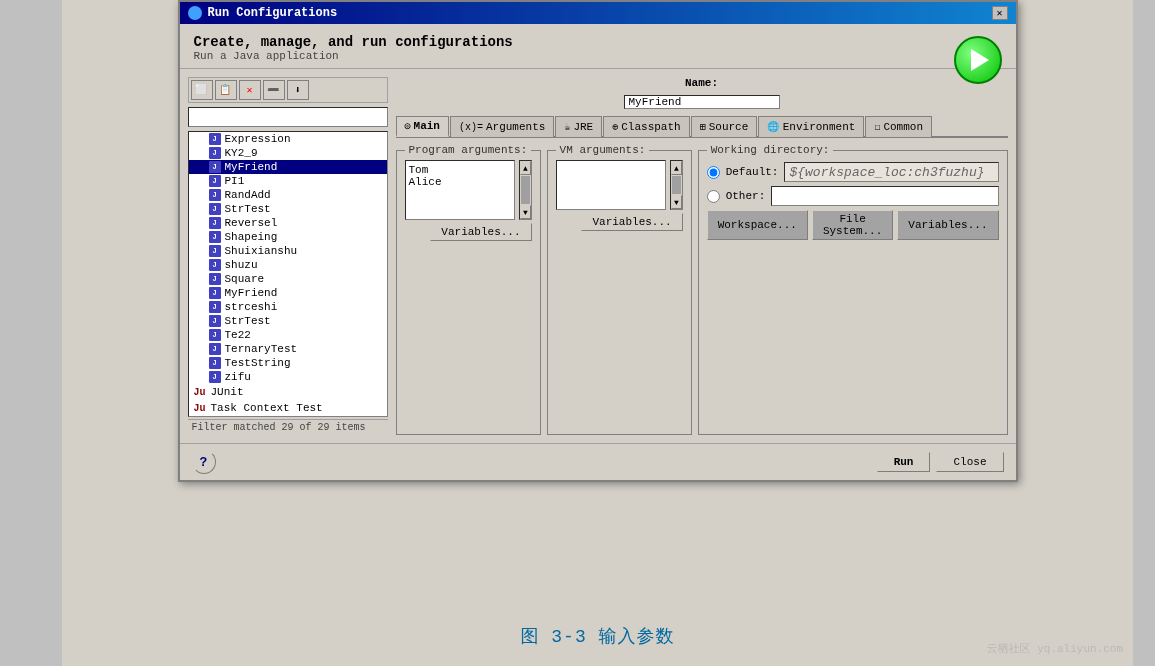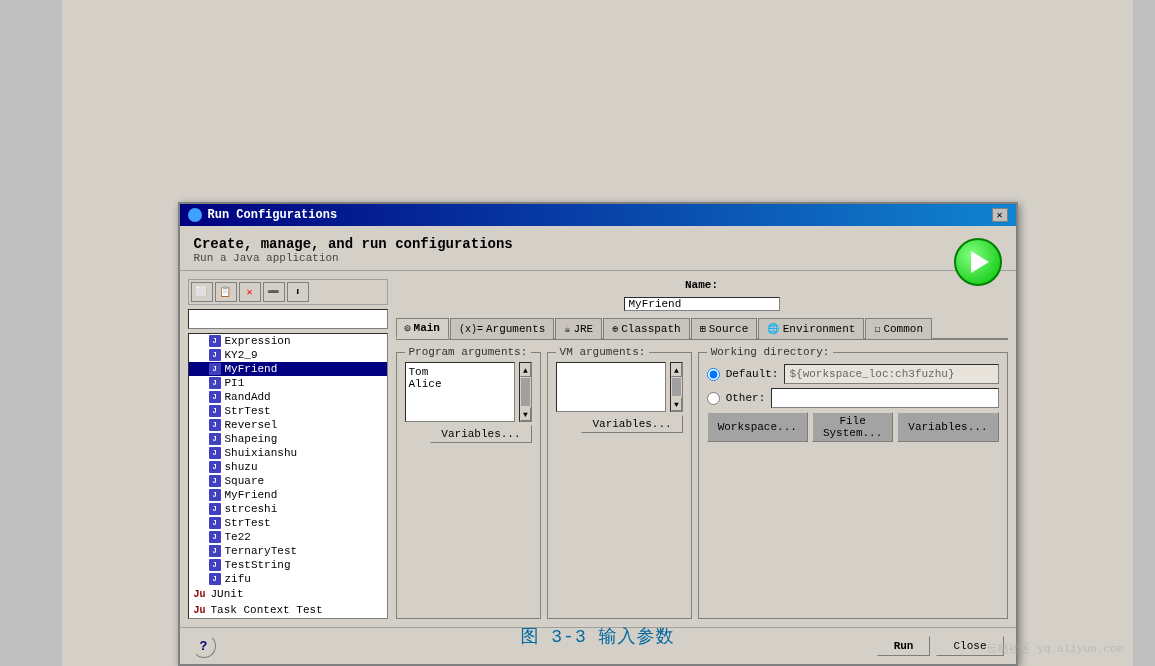--- a/index.html
+++ b/index.html
@@ -15,21 +15,21 @@
       overflow: hidden;
     }
 
     .outer-wrapper {
       width: 1071px;
       height: 666px;
       background: #d4d0c8;
       display: flex;
       flex-direction: column;
       align-items: center;
-      justify-content: flex-end;
+      justify-content: flex-start;
       position: relative;
       margin-left: 40px;
     }
 
     .caption-bar {
       position: absolute;
       bottom: 18px;
       font-size: 18px;
       color: #0369a1;
       letter-spacing: 1px;
@@ -349,23 +349,24 @@
     .radio-label {
       font-size: 11px;
     }
 
     .path-input {
       flex: 1;
       height: 20px;
       border: 1px inset #808080;
       background: #e8e4dc;
       padding: 0 4px;
-      font-size: 11px;
+      font-size: 13px;
       font-family: 'Courier New', Courier, monospace;
       color: #666;
+      font-style: italic;
     }
 
     .path-input-active {
       background: white;
     }
 
     .dir-buttons {
       display: flex;
       gap: 4px;
       margin-top: 4px;
@@ -602,20 +603,21 @@
           <div class="tree-item">
             <span class="tree-item-icon" style="color:#8b0000;font-size:10px;font-weight:bold;">Ju</span>
             <span>JUnit</span>
           </div>
           <div class="tree-item">
             <span class="tree-item-icon" style="color:#8b0000;font-size:10px;font-weight:bold;">Ju</span>
             <span>Task Context Test</span>
           </div>
         </div>
 
+        <div class="filter-text">Filter matched 29 of 29 items</div>
       </div>
 
       <div class="right-panel">
 
         <div class="name-row">
           <span class="name-label">Name:</span>
           <input class="name-input" type="text" value="MyFriend" style="">
         </div>
 
         <div class="tabs">

